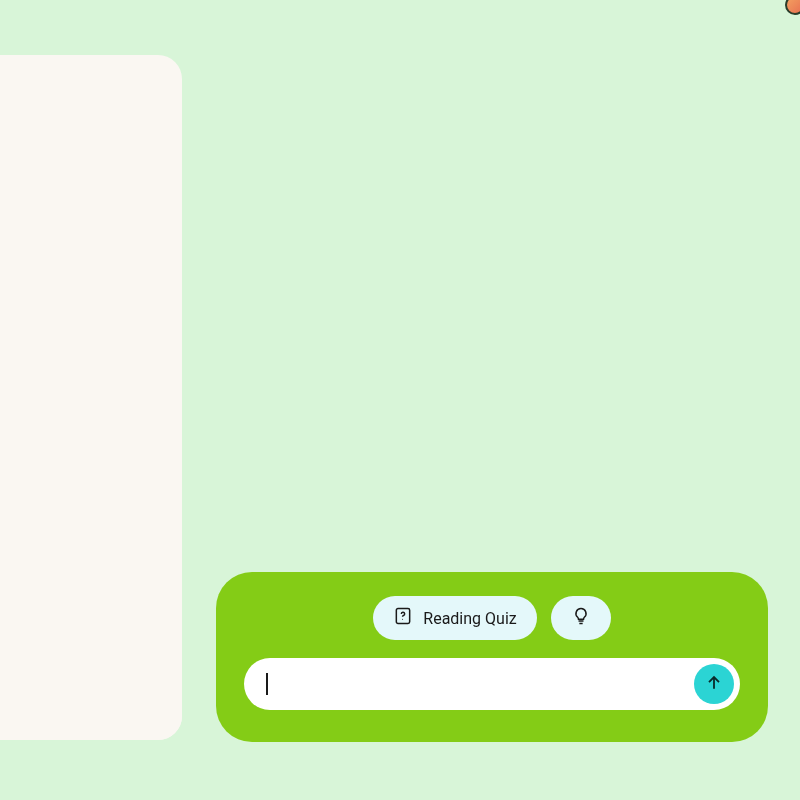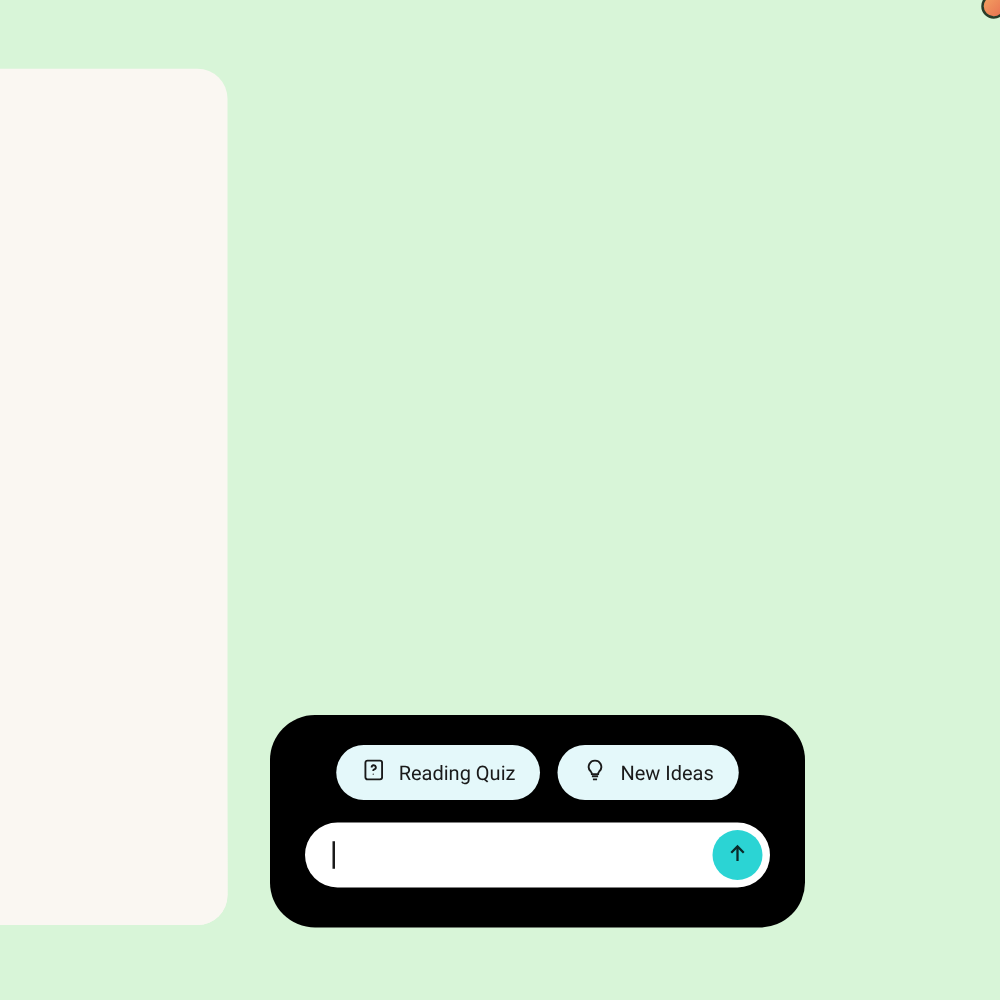--- a/index.html
+++ b/index.html
@@ -38,23 +38,23 @@
       position: absolute;
       left: 0; right: 0; bottom: 0;
       height: 110px;
       border-radius: 0 0 24px 24px;
       background: linear-gradient(180deg, rgba(250,247,242,0) 0%, rgba(250,247,242,0.95) 60%, #faf7f2 100%);
     }
     .chat-panel {
       position: absolute;
       left: 216px;
       top: 572px;
-      width: 428px;
+      width: 552px;
       height: 170px;
-      background: #000000;
+      background: #84cc16;
       border-radius: 36px;
       padding: 24px 28px;
       display: flex;
       flex-direction: column;
       gap: 18px;
     }
     .chips {
       display: flex;
       gap: 14px;
       justify-content: center;
@@ -147,21 +147,20 @@
       <span>Reading Quiz</span>
     </button>
     <button class="chip">
       <span>
         <svg viewBox="0 0 24 24">
             <path d="M9 18h6"></path>
             <path d="M10 21h4"></path>
             <path d="M12 3a6 6 0 0 0-4 10.5c.8.8 1 1.5 1 2.5h6c0-1 .2-1.7 1-2.5A6 6 0 0 0 12 3z"></path>
           </svg>
       </span>
-      <span>New Ideas</span>
     </button>
   </div>
   <div class="input-row">
     <div class="caret"></div>
     <input class="text-input" type="text" style="position: absolute; opacity: 0; pointer-events: auto; width: 400px; height: 40px;" placeholder="">
     <button class="send-btn">
       <span>
         <svg viewBox="0 0 24 24">
             <line x1="12" y1="19" x2="12" y2="5"></line>
             <polyline points="6 11 12 5 18 11"></polyline>

